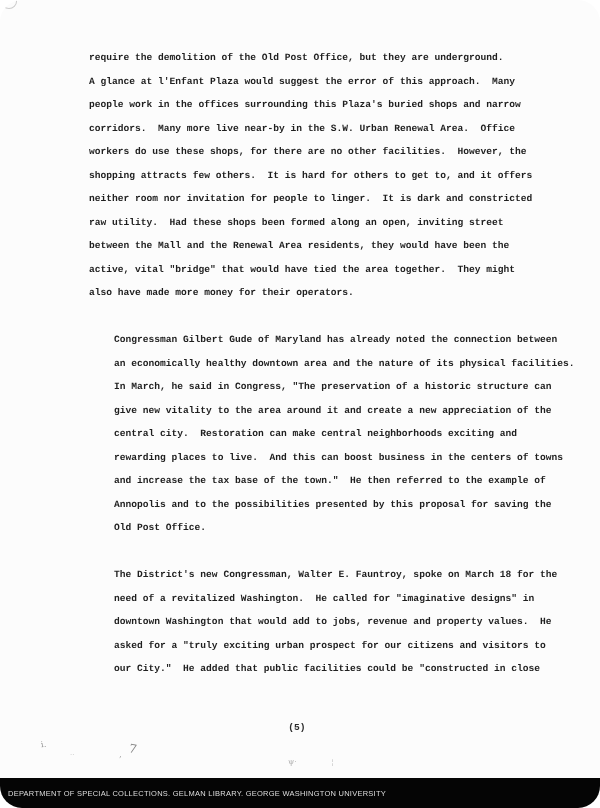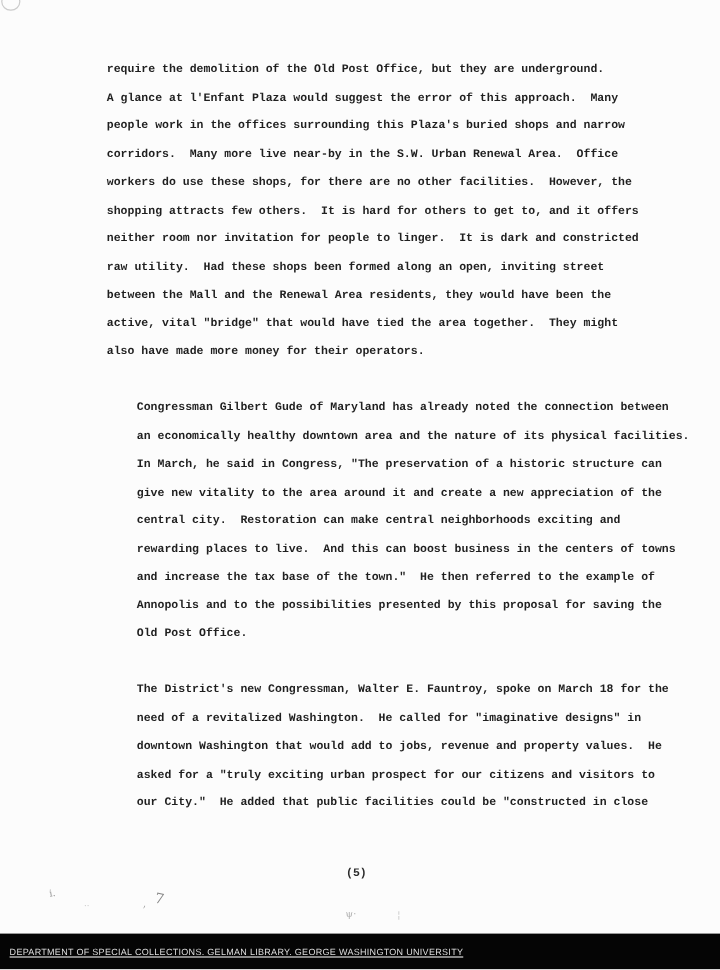--- a/index.html
+++ b/index.html
@@ -7,20 +7,21 @@
     width: 600px; height: 808px;
     background: #ffffff;
     font-family: "Liberation Sans", sans-serif;
     overflow: hidden;
   }
   .page {
     position: relative;
     width: 600px; height: 808px;
     background: #fcfcfc;
     overflow: hidden;
+    border-radius: 22px;
   }
   .text-block {
     position: absolute;
     left: 89px; top: 46px;
     width: 472px;
     font-family: "Liberation Mono", "DejaVu Sans Mono", monospace;
     font-size: 9.6px;
     font-weight: bold;
     line-height: 23.5px;
     color: #1f1f1f;
@@ -47,21 +48,20 @@
     display: flex;
     align-items: center;
   }
   .footer-text {
     padding-left: 8px;
     font-family: "Liberation Sans", sans-serif;
     font-size: 7.5px;
     letter-spacing: 0.25px;
     color: #dedede;
     white-space: nowrap;
-    text-decoration: underline;
   }
   .scan-mark {
     position: absolute;
     font-family: "DejaVu Serif", serif;
     color: #3a3a3a;
     pointer-events: none;
     white-space: pre;
   }
   .corner-smudge {
     position: absolute;

